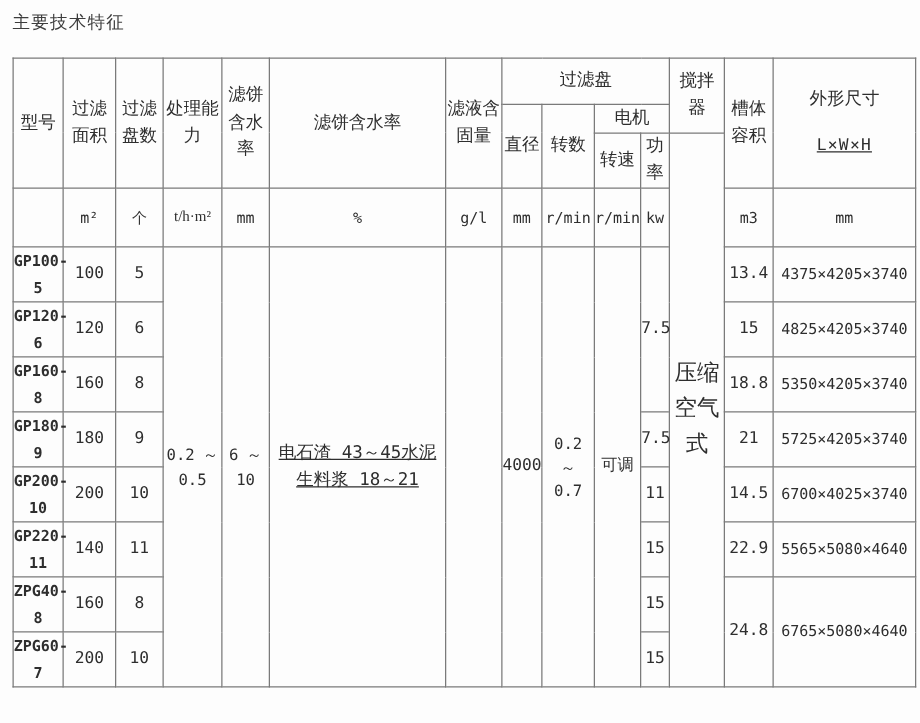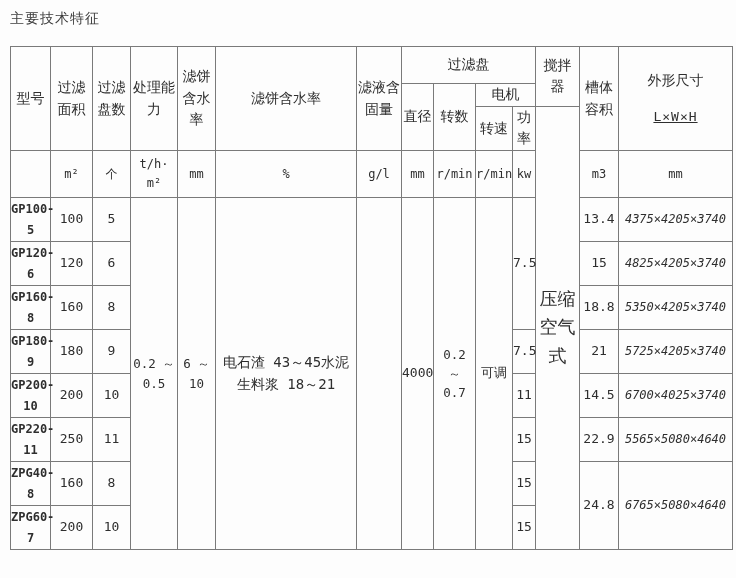--- a/index.html
+++ b/index.html
@@ -51,44 +51,45 @@
   td.unit{
     font-size:12px;
     white-space:nowrap;
   }
   .wrapnarrow{
     width:32px;
     margin:0 auto;
     word-break:break-all;
     white-space:normal;
     line-height:1.6;
+    font-family:Liberation Serif, serif;
   }
   td.model{
     font-size:12px;
     line-height:1.75;
     font-weight:bold;
   }
   td.range{
     font-size:12.5px;
     word-spacing:-1px;
   }
   td.dims{
     font-size:12px;
     white-space:nowrap;
-    font-style:italic;
   }
   td.moisture{
     padding:0 2px;
     font-size:14px;
+    text-decoration:underline;
   }
   td.agit{
     font-size:18px;
     line-height:1.6;
   }
-  th.dimhead .dh1{margin-bottom:16px;}
+  th.dimhead .dh1{margin-bottom:16px;font-family:Liberation Mono, monospace;}
   th.dimhead .dh2{font-size:13px; letter-spacing:1px;text-decoration:underline;}
 </style>
 </head>
 <body>
 
 <div class="page">
   <div class="title">主要技术特征</div>
 
   <table>
     <colgroup>
@@ -201,21 +202,21 @@
       <td class="model">GP200-10</td>
       <td>200</td>
       <td>10</td>
       <td>11</td>
       <td>14.5</td>
       <td class="dims">6700×4025×3740</td>
     </tr>
 
     <tr class="dr">
       <td class="model">GP220-11</td>
-      <td>250</td>
+      <td>140</td>
       <td>11</td>
       <td>15</td>
       <td>22.9</td>
       <td class="dims">5565×5080×4640</td>
     </tr>
 
     <tr class="dr">
       <td class="model">ZPG40-8</td>
       <td>160</td>
       <td>8</td>

